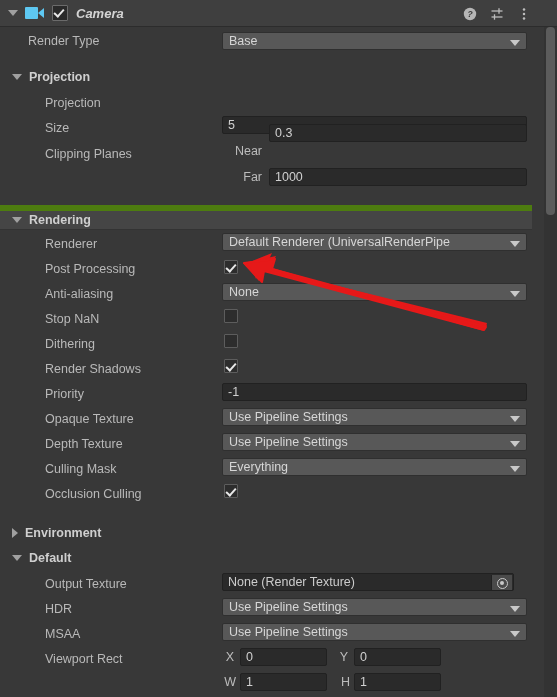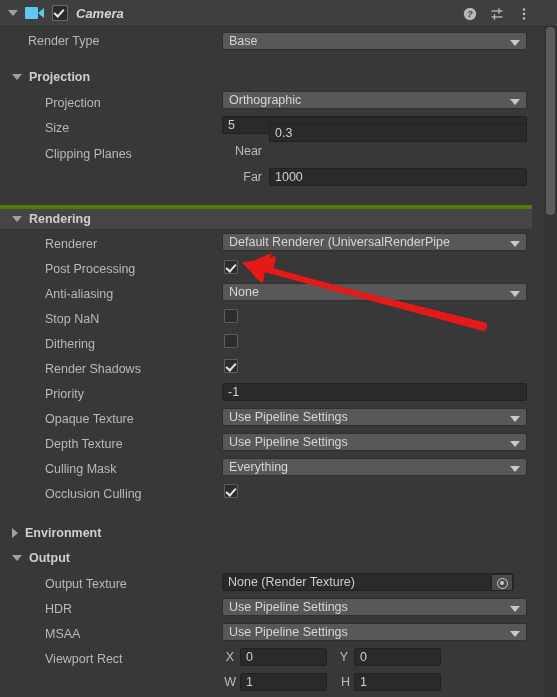--- a/index.html
+++ b/index.html
@@ -119,21 +119,21 @@
     padding-left: 12px;
     box-sizing: border-box;
   }
   .sec-head .sec-title {
     font-weight: bold;
     color: #cfcfcf;
     font-size: 12.5px;
   }
   .sec-head.banded {
     background: #454545;
-    border-top: 4px solid #4d7c0f;
+    border-top: 6px solid #4d7c0f;
     border-bottom: 1px solid #333;
     width: 532px;
   }
 
   
   .popup {
     position: relative;
     height: 18px;
     background: #585858;
     border: 1px solid #2f2f2f;
@@ -321,24 +321,20 @@
   </div>
 
   <div class="sec-head" style="position:absolute; left:0; top:64px; width:532px;">
     <div class="foldout-tri"></div>
     <div class="sec-title">Projection</div>
   </div>
 
   <div class="row" style="position:absolute; left:0; top:90px; width:532px;">
     <div class="label indent2">Projection</div>
   </div>
-  <div class="ctl popup" style="left:222px; top:91px; width:305px;">
-    <span class="ptext">Orthographic</span>
-    <span class="caret"></span>
-  </div>
 
   <div class="row" style="position:absolute; left:0; top:115px; width:532px;">
     <div class="label indent2">Size</div>
   </div>
   <div class="ctl textfield" style="left:222px; top:116px; width:305px;">
     <span>5</span>
   </div>
 
   <div class="row" style="position:absolute; left:0; top:141px; width:532px;">
     <div class="label indent2">Clipping Planes</div>
@@ -429,21 +425,21 @@
   </div>
   <div class="ctl cbox on" style="left:224px; top:484px;"></div>
 
   <div class="sec-head" style="position:absolute; left:0; top:520px; width:532px;padding-left:12px;">
     <div class="foldout-tri closed"></div>
     <div class="sec-title">Environment</div>
   </div>
 
   <div class="sec-head" style="position:absolute; left:0; top:545px; width:532px;">
     <div class="foldout-tri"></div>
-    <div class="sec-title">Output</div>
+    <div class="sec-title">Default</div>
   </div>
 
   <div class="row" style="position:absolute; left:0; top:571px; width:532px;">
     <div class="label indent2">Output Texture</div>
   </div>
   <div class="ctl objfield" style="left:222px; top:573px; width:292px;">
     <span>None (Render Texture)</span>
     <span class="picker">
         <span class="ring"></span>
       </span>

